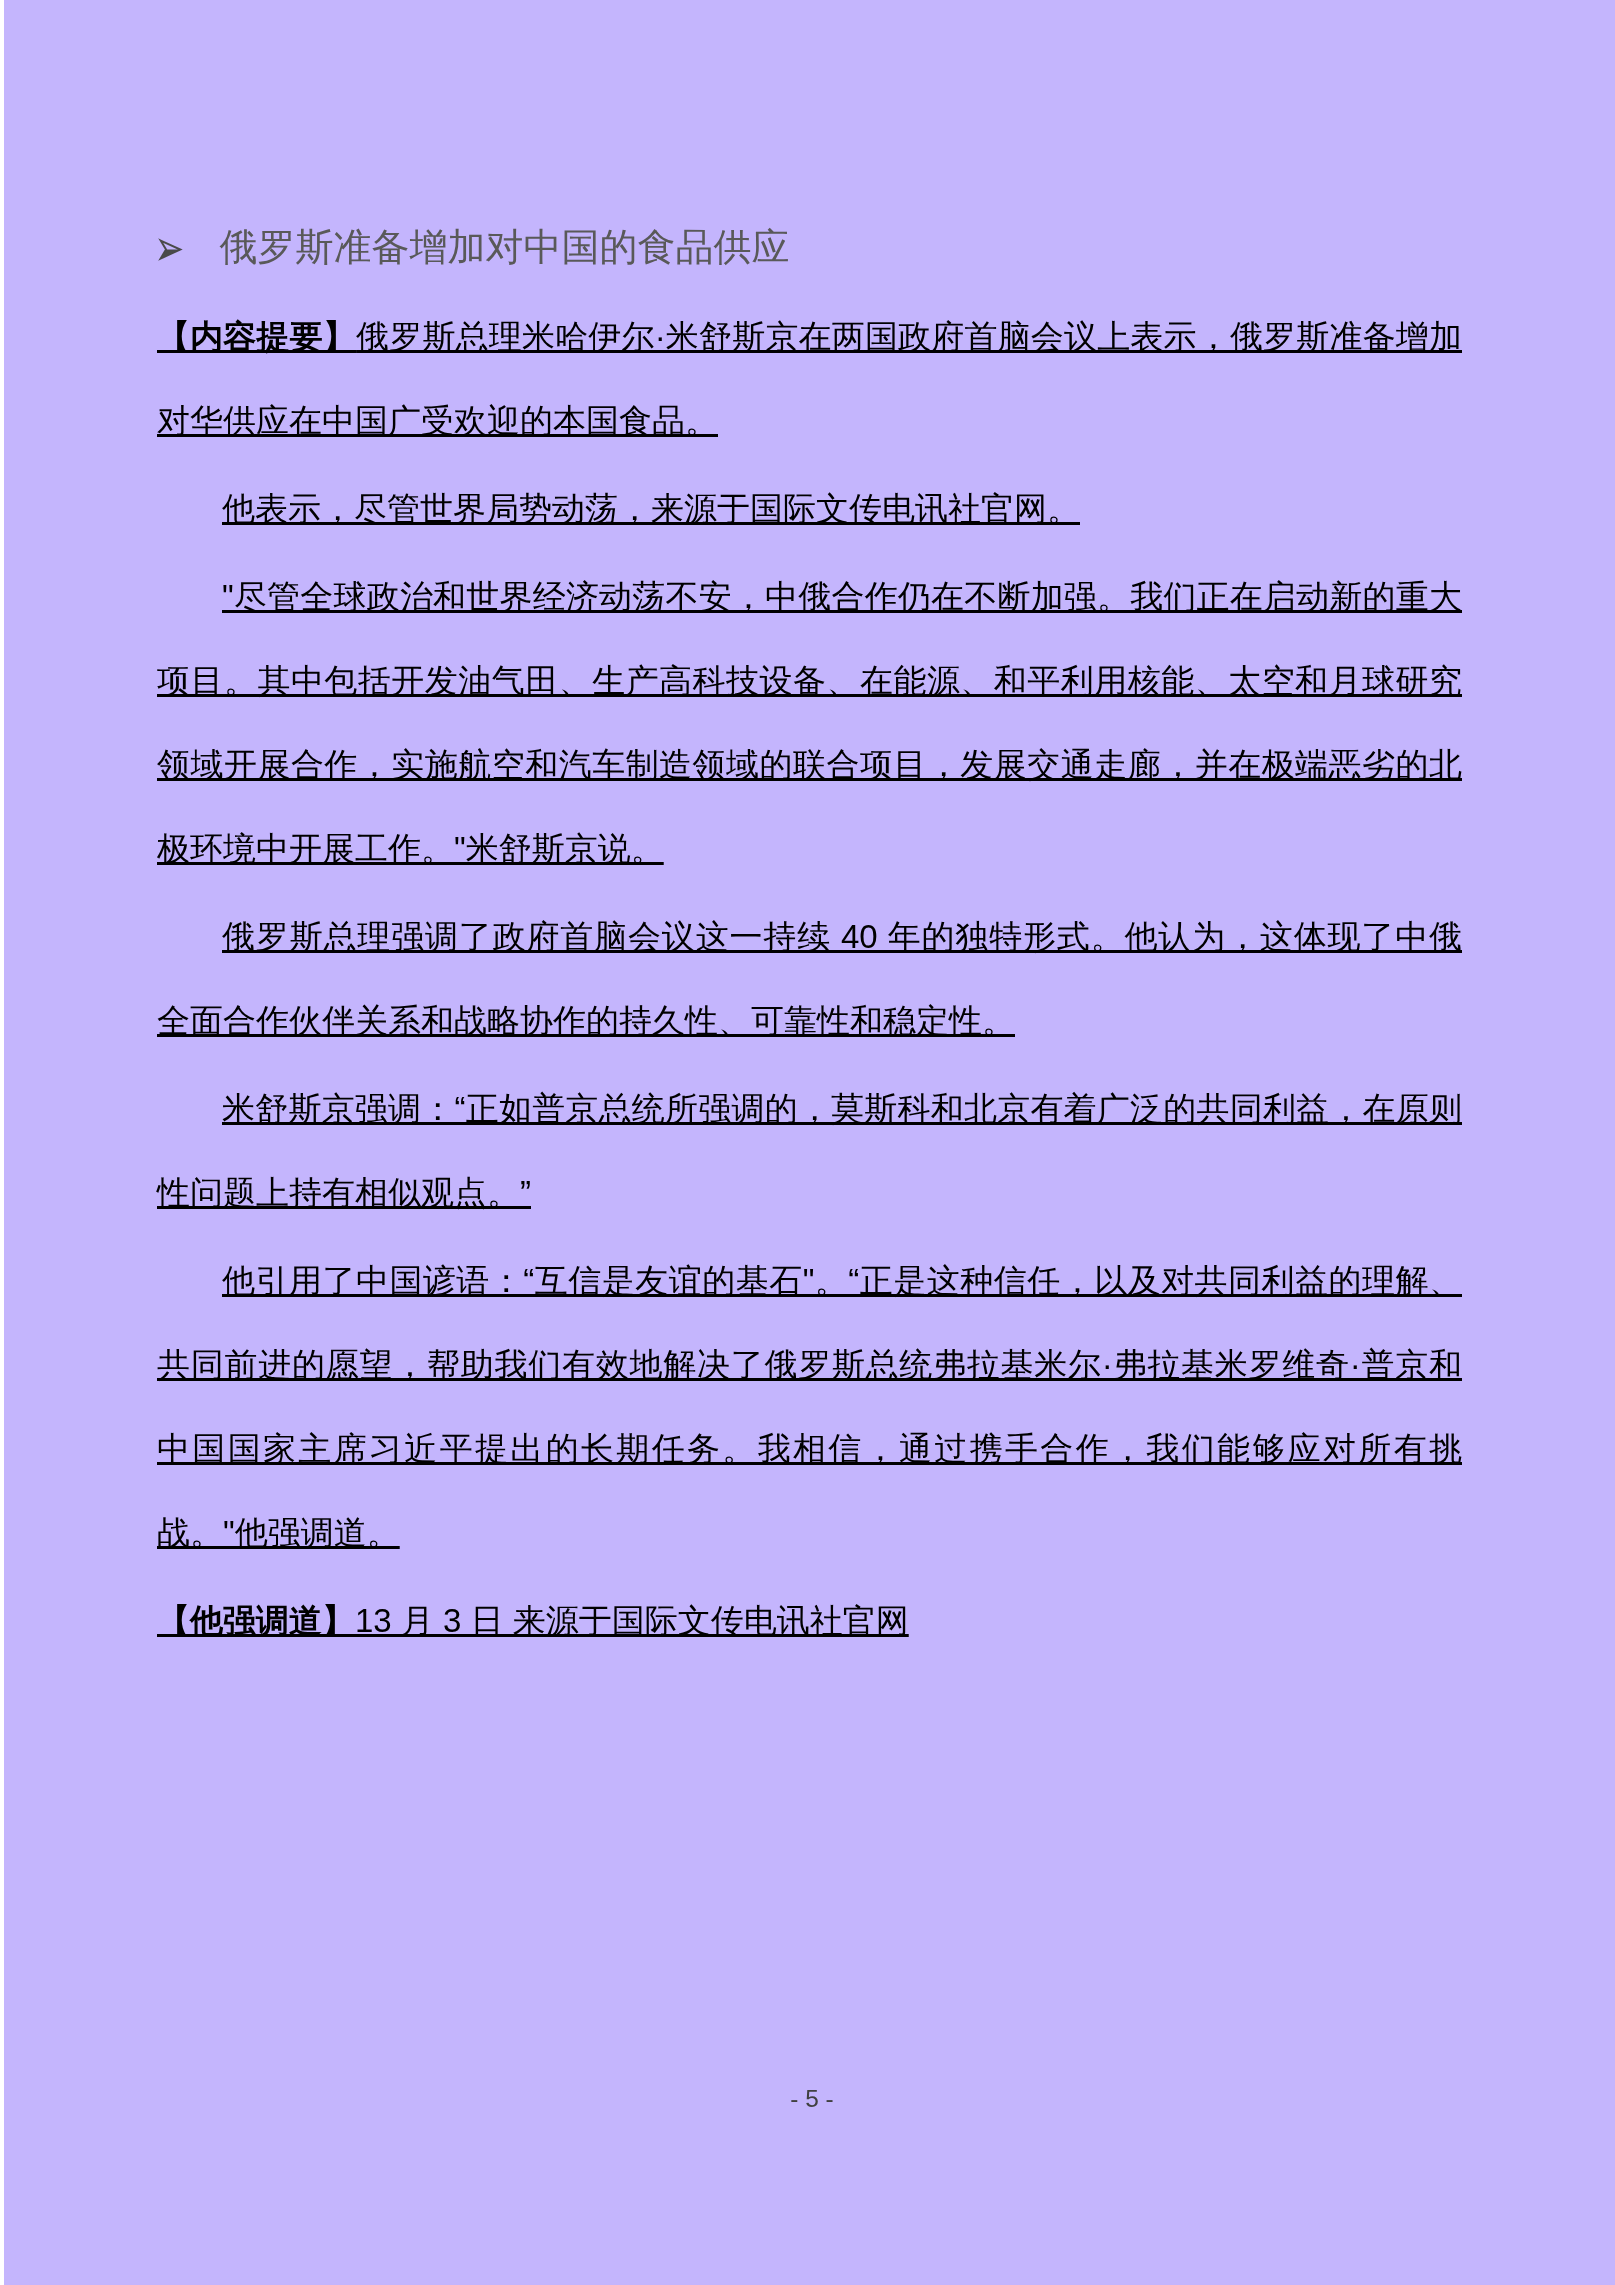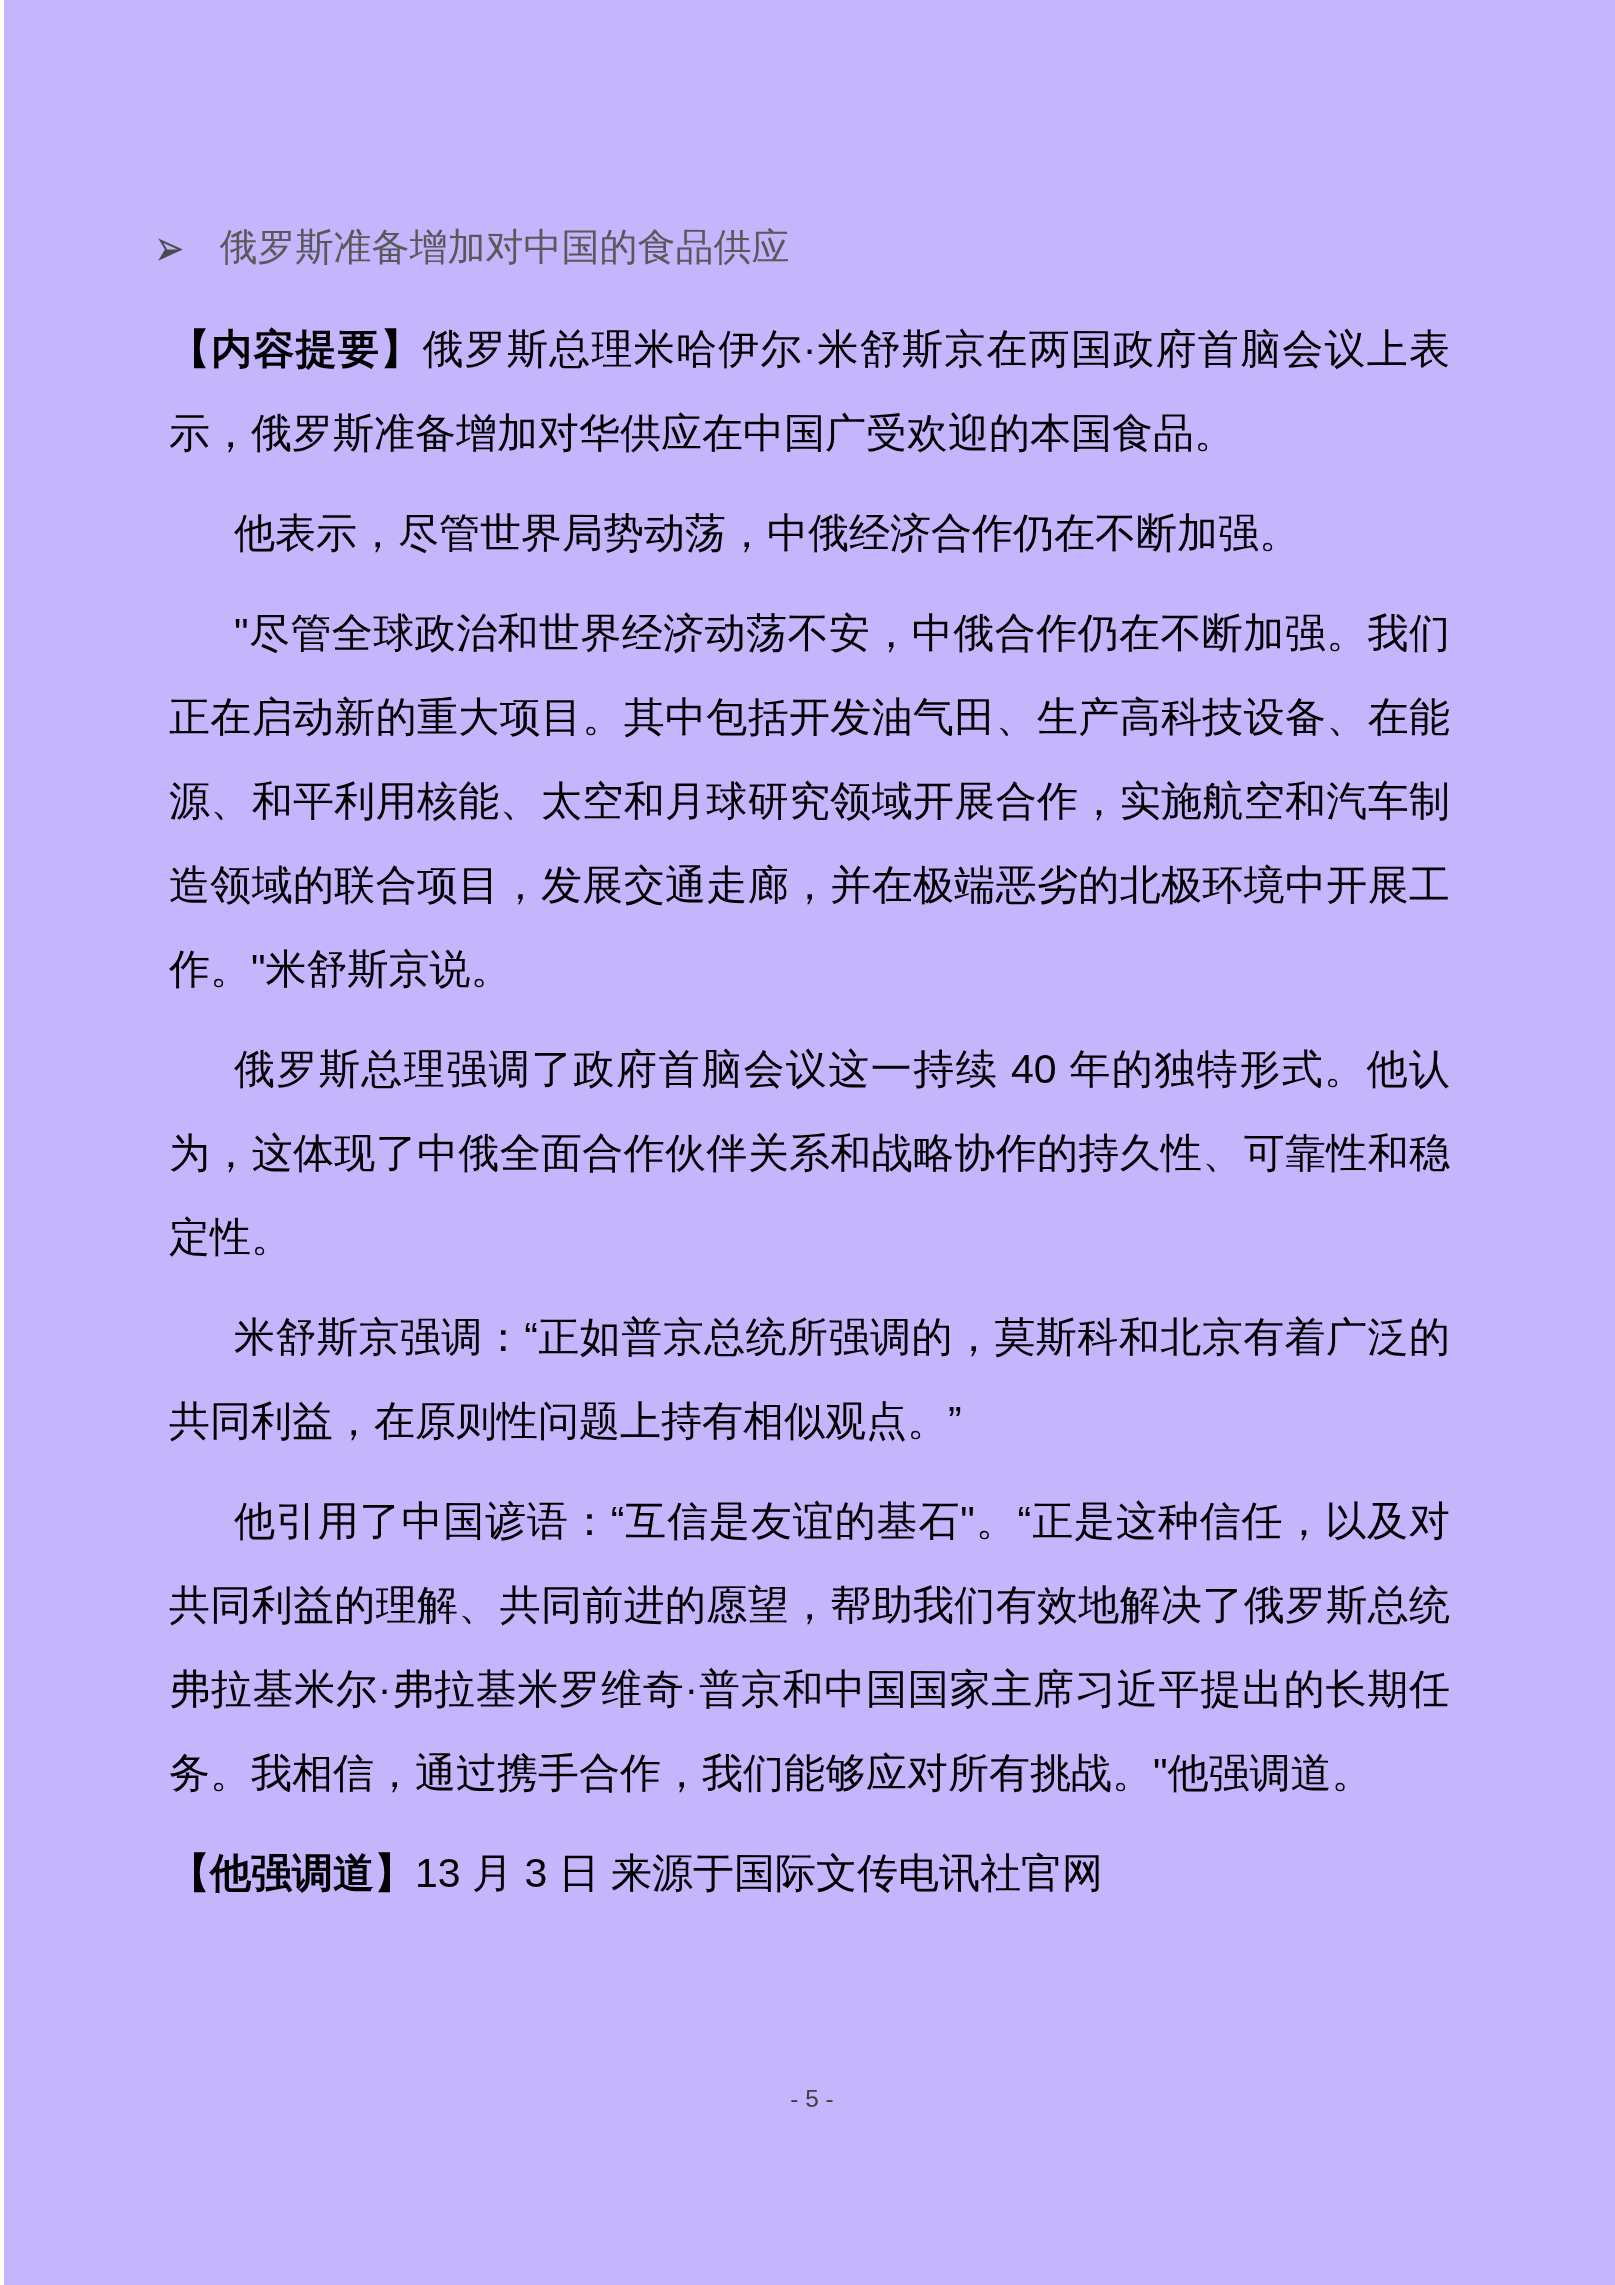--- a/index.html
+++ b/index.html
@@ -35,27 +35,28 @@
     white-space: nowrap;
   }
   .doc-title .bullet {
     display: inline-block;
     width: 25px;
     margin-left: 5.4px;
     margin-right: 36px;
     vertical-align: -1.8px;
   }
   .para {
-    margin: 16px;
-    font-size: 41px;
+    margin: 4px;
+    font-size: 33px;
     line-height: 84px;
     text-align: justify;
     text-justify: inter-ideograph;
     color: #000000;
     word-break: break-all;
+    text-decoration: underline;
   }
   .para.indent {
     text-indent: 65px;
   }
   .label {
     font-weight: bold;
   }
   .footer {
     position: absolute;
     left: 0;
@@ -76,21 +77,21 @@
     <div class="doc-title">
       <span class="bullet"><svg width="25" height="25" viewBox="0 0 28 28">
             <polygon points="3,4 25,14 3,24 9,14" fill="none" stroke="#4a4a4a" stroke-width="2.2" stroke-linejoin="miter"></polygon>
             <polygon points="3,24 25,14 9,14" fill="#4a4a4a"></polygon>
           </svg></span><span class="title-text">俄罗斯准备增加对中国的食品供应</span>
     </div>
 
     <p class="para"><span class="label">【内容提要】</span><span>俄罗斯总理米哈伊尔·米舒斯京在两国政府首脑会议上表示，俄罗斯准备增加对华供应在中国广受欢迎的本国食品。</span></p>
 
 
-    <p class="para indent"><span>他表示，尽管世界局势动荡，中俄经济合作仍在不断加强。</span></p>
+    <p class="para indent"><span>他表示，尽管世界局势动荡，来源于国际文传电讯社官网。</span></p>
 
     <p class="para indent"><span>"尽管全球政治和世界经济动荡不安，中俄合作仍在不断加强。我们正在启动新的重大项目。其中包括开发油气田、生产高科技设备、在能源、和平利用核能、太空和月球研究领域开展合作，实施航空和汽车制造领域的联合项目，发展交通走廊，并在极端恶劣的北极环境中开展工作。"米舒斯京说。</span></p>
 
     <p class="para indent"><span>俄罗斯总理强调了政府首脑会议这一持续 40 年的独特形式。他认为，这体现了中俄全面合作伙伴关系和战略协作的持久性、可靠性和稳定性。</span></p>
 
     <p class="para indent"><span>米舒斯京强调：“正如普京总统所强调的，莫斯科和北京有着广泛的共同利益，在原则性问题上持有相似观点。”</span></p>
 
     <p class="para indent"><span>他引用了中国谚语：“互信是友谊的基石"。“正是这种信任，以及对共同利益的理解、共同前进的愿望，帮助我们有效地解决了俄罗斯总统弗拉基米尔·弗拉基米罗维奇·普京和中国国家主席习近平提出的长期任务。我相信，通过携手合作，我们能够应对所有挑战。"他强调道。</span></p>
 
     <p class="para"><span class="label">【他强调道】</span><span>13 月 3 日 来源于国际文传电讯社官网</span></p>

